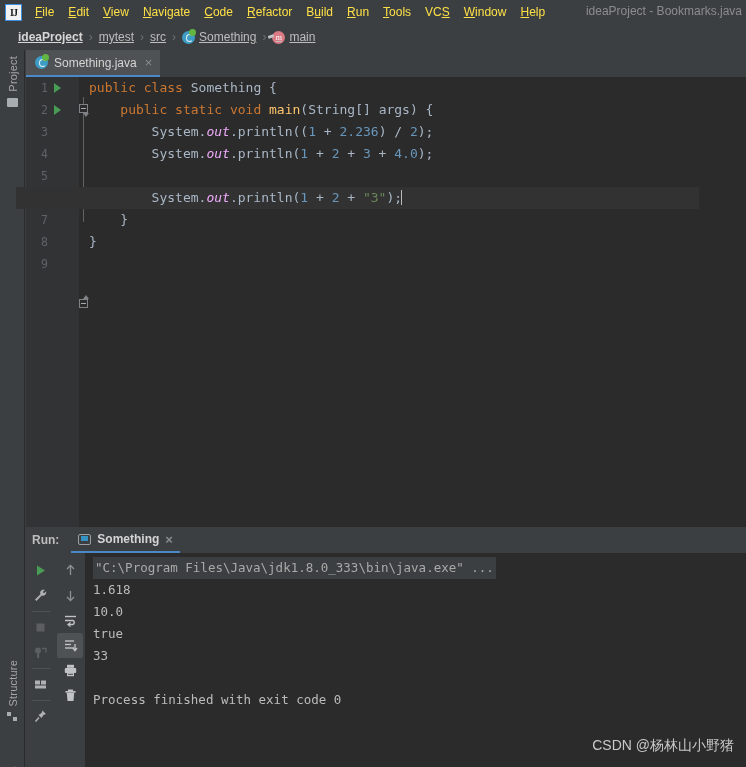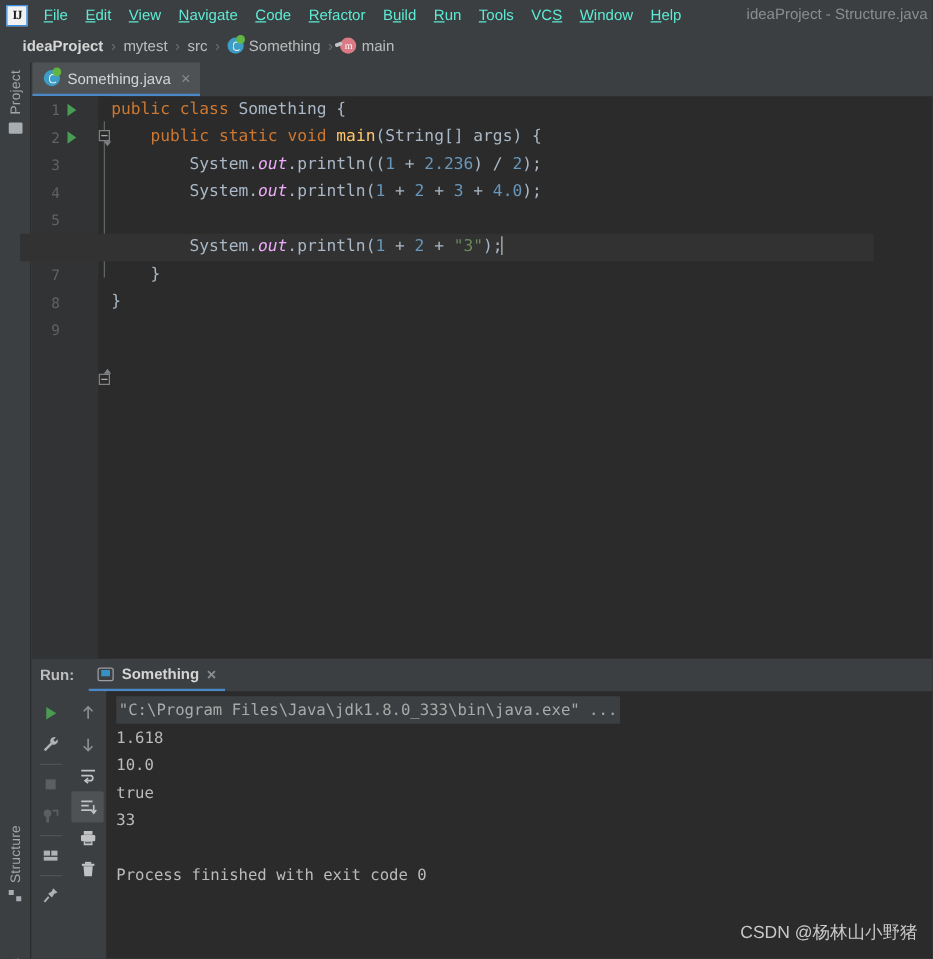--- a/index.html
+++ b/index.html
@@ -18,38 +18,38 @@
     padding-left: 2px;
   }
   .ij-logo {
     width: 17px; height: 17px; margin: 0 6px 0 3px;
     border: 1.5px solid #3d8ee0; background: #f2f2f2;
     display: flex; align-items: center; justify-content: center;
     font-family: "Liberation Serif", serif; font-size: 10px;
     font-weight: bold; color: #1b1b1b; letter-spacing: -1px;
   }
   .menu-item {
-    font-size: 12px; color: #5eead4; padding: 2px 7px; cursor: default;
+    font-size: 12px; color: #fde047; padding: 2px 7px; cursor: default;
     white-space: nowrap;
   }
   .menu-item u { text-decoration: underline; }
   .window-title {
     position: absolute; right: 4px; top: 4px;
     font-size: 12px; color: #8b8d8f; white-space: nowrap;
   }
 
   
   .navbar {
     position: absolute; left: 0; top: 24px; width: 746px; height: 26px;
     background: #3c3f41; display: flex; align-items: center;
     padding-left: 14px; gap: 0px;
   }
   .crumb {
     font-size: 12px; color: #bdbdbd; padding: 1px 4px; white-space: nowrap;
-    display: flex; gap: 4px;
+    display: flex; align-items: center; gap: 4px; text-decoration: underline;
   }
   .crumb.bold { font-weight: bold; color: #d6d6d6; }
   .crumb-sep { color: #6e7072; font-size: 12px; padding: 0 2px; }
   .ic-class {
     width: 13px; height: 13px; border-radius: 50%;
     background: #3d9dc4; position: relative; display: inline-block;
   }
   .ic-class::after {
     content: ""; position: absolute; right: -1px; top: -2px;
     width: 7px; height: 7px; border-radius: 50%; background: #62b543;
@@ -261,21 +261,21 @@
     <div class="menu-item"><u>V</u>iew</div>
     <div class="menu-item"><u>N</u>avigate</div>
     <div class="menu-item"><u>C</u>ode</div>
     <div class="menu-item"><u>R</u>efactor</div>
     <div class="menu-item">B<u>u</u>ild</div>
     <div class="menu-item"><u>R</u>un</div>
     <div class="menu-item"><u>T</u>ools</div>
     <div class="menu-item">VC<u>S</u></div>
     <div class="menu-item"><u>W</u>indow</div>
     <div class="menu-item"><u>H</u>elp</div>
-    <div class="window-title">ideaProject - Structure.java</div>
+    <div class="window-title">ideaProject - Bookmarks.java</div>
   </div>
 
   <div class="navbar">
     <div class="crumb bold">
       <span>ideaProject</span>
     </div>
     <span class="crumb-sep">›</span>
     <div class="crumb">
       <span>mytest</span>
     </div>

